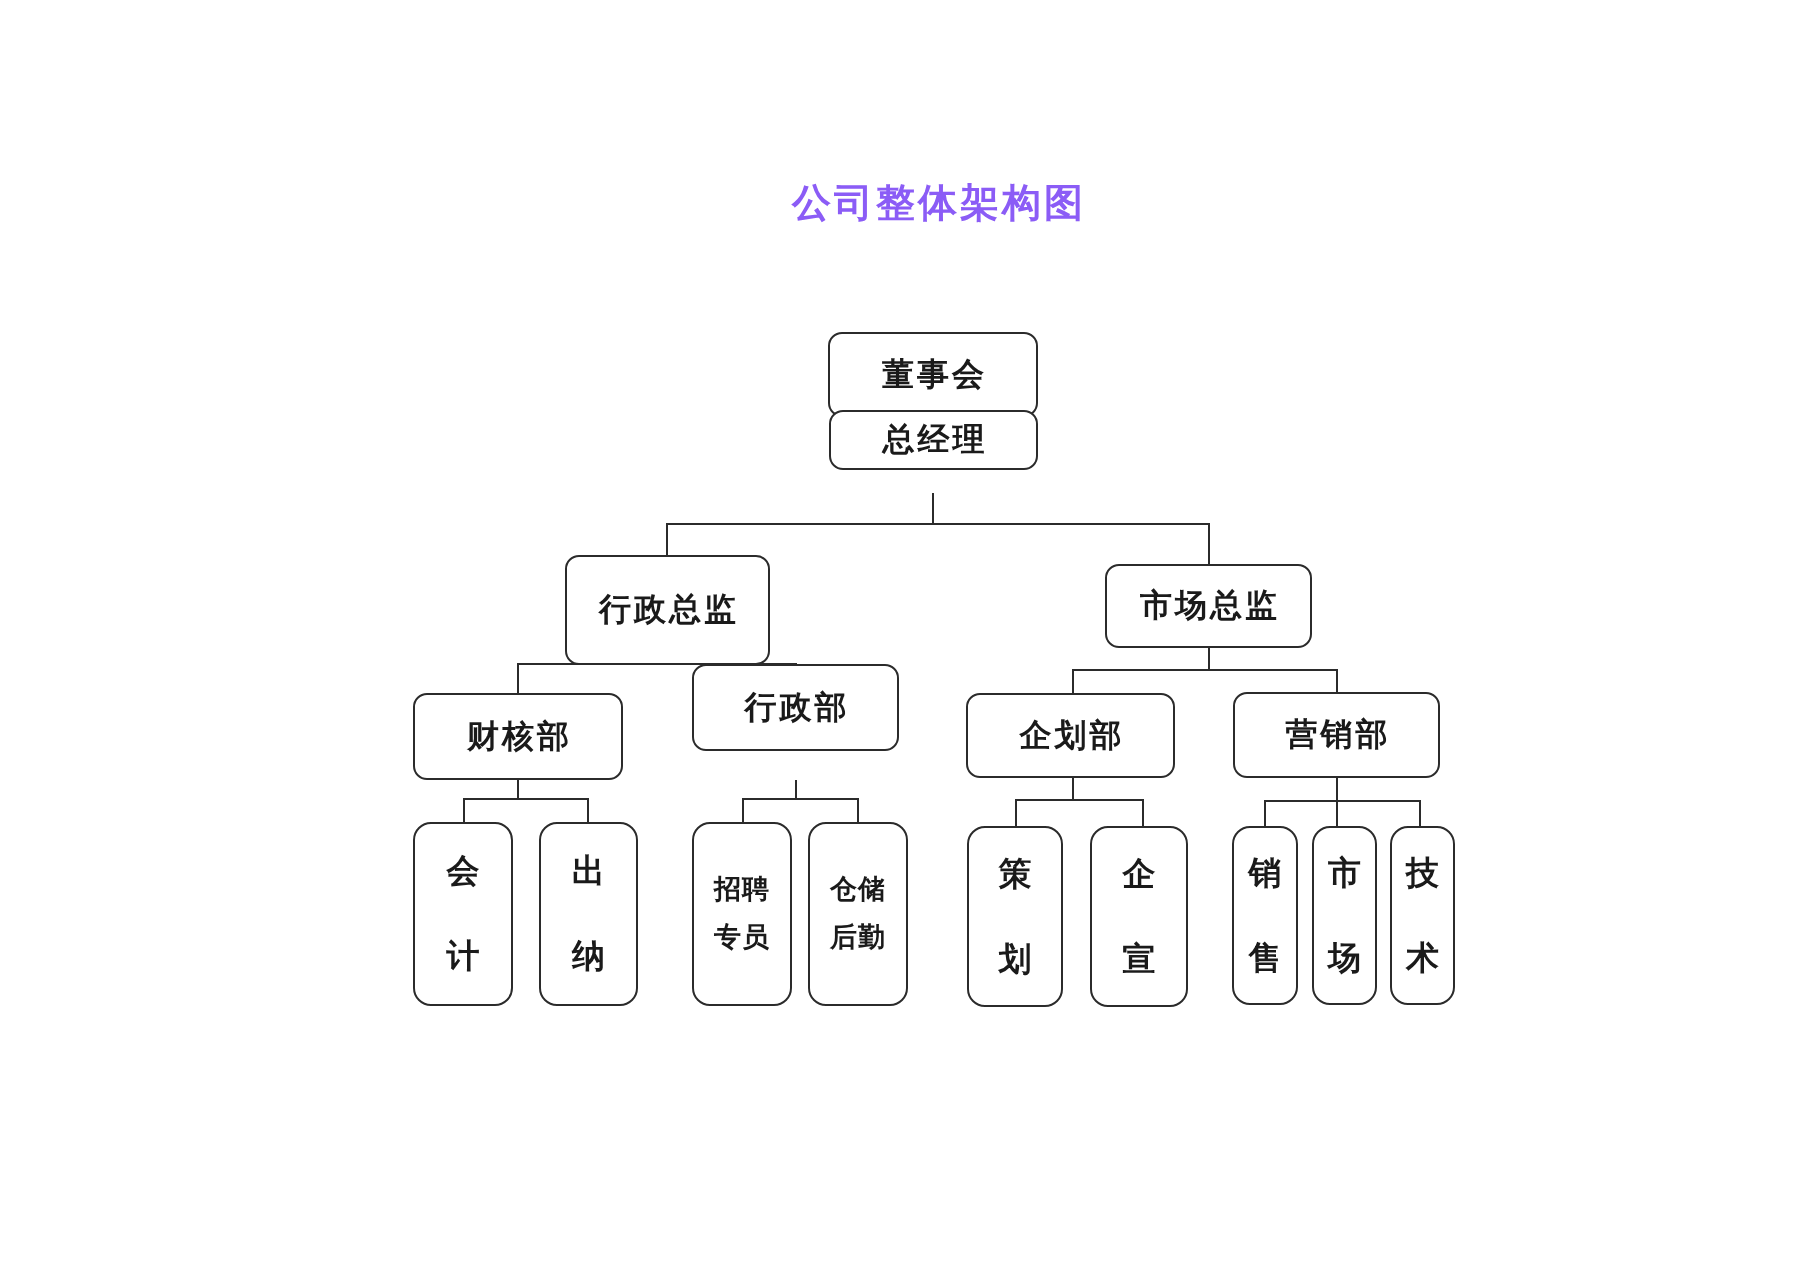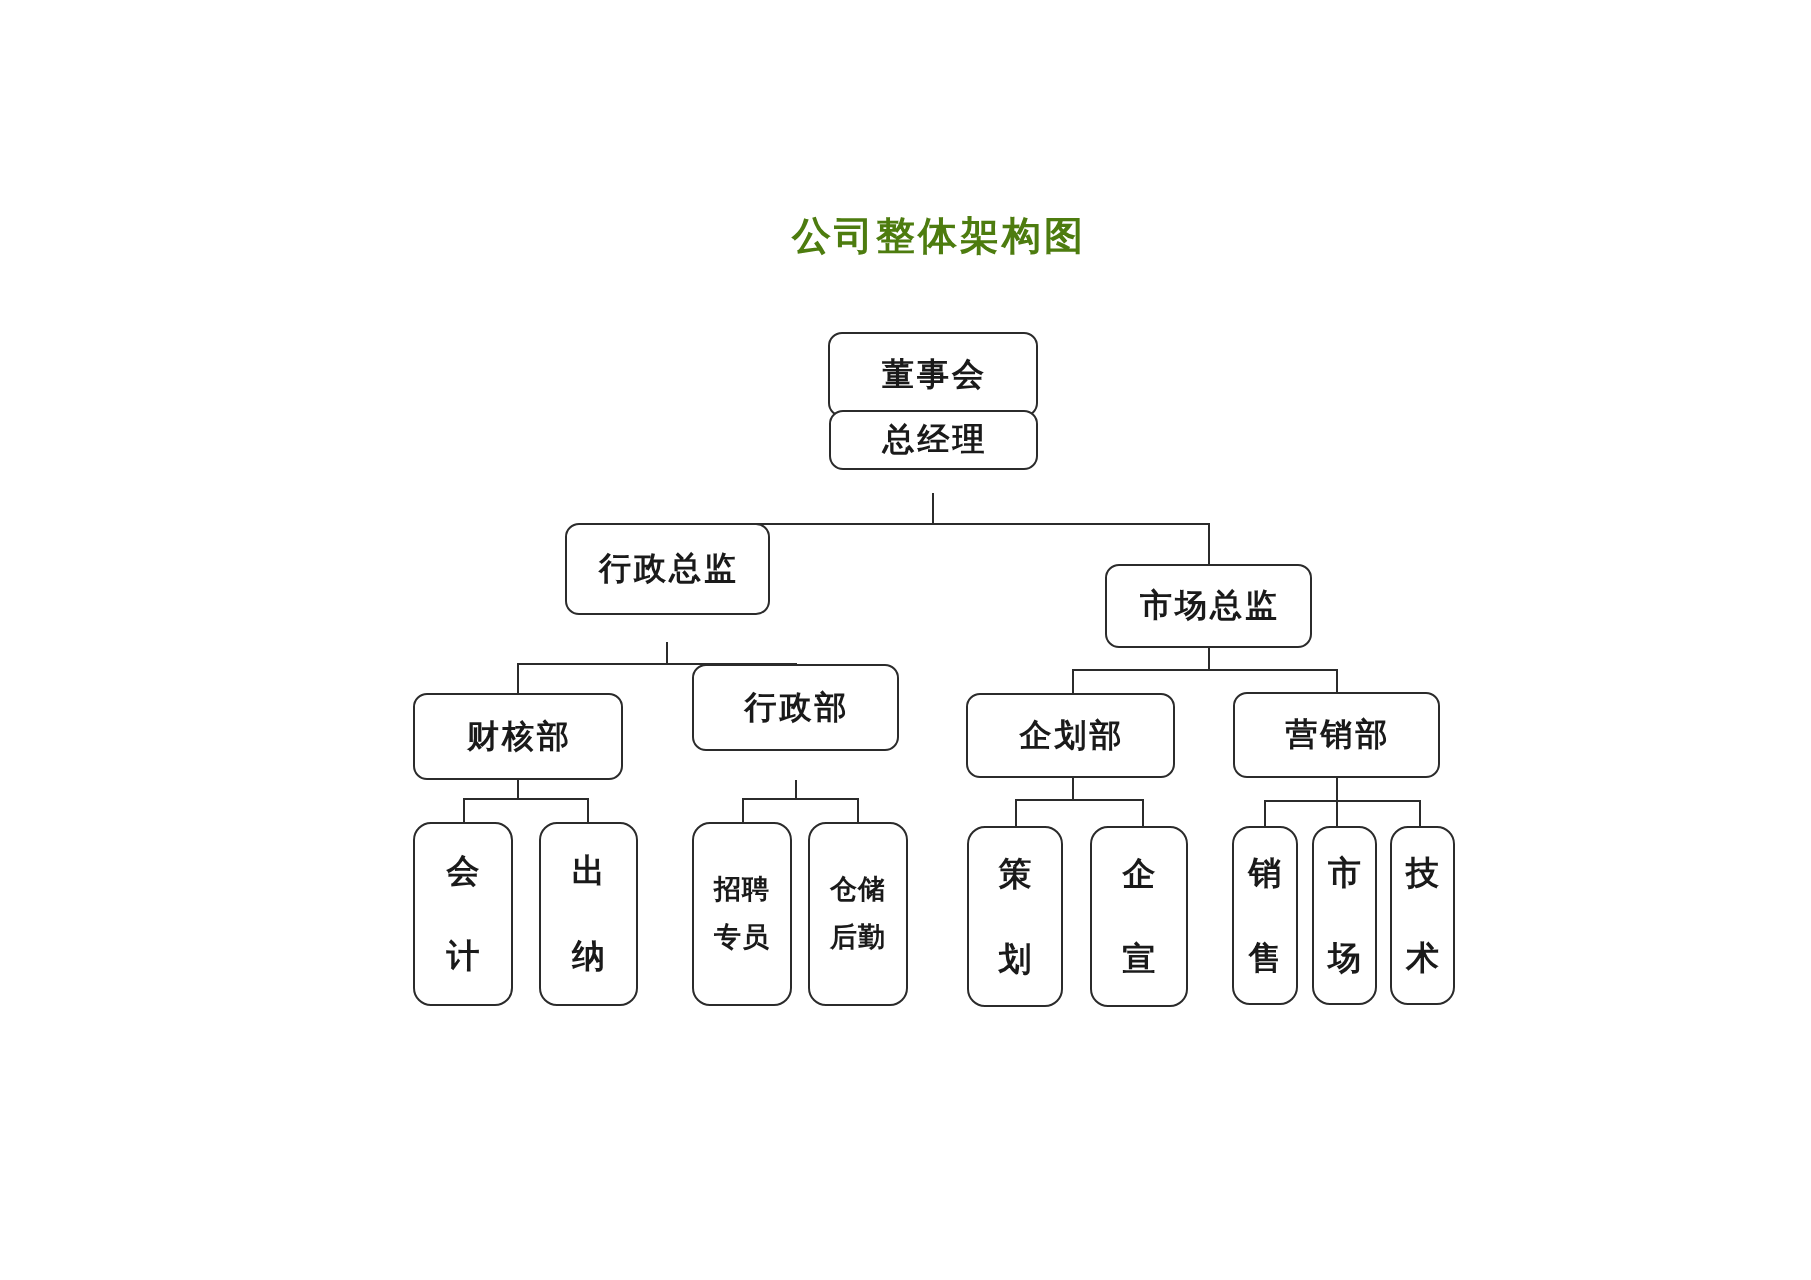--- a/index.html
+++ b/index.html
@@ -10,22 +10,22 @@
     font-family:"Liberation Serif","DejaVu Serif",serif;
     overflow:hidden;
   }
   .heading-left{
     position:absolute;left:133px;top:183px;
     font-size:33px;font-weight:700;color:#1c1c1c;
     letter-spacing:1px;white-space:nowrap;
   }
   .heading-center{
     position:absolute;left:792px;top:176px;
-    font-size:39px;font-weight:700;color:#4d7c0f;
-    letter-spacing:3px;white-space:nowrap;margin-top:33px;
+    font-size:39px;font-weight:700;color:#8b5cf6;
+    letter-spacing:3px;white-space:nowrap;
   }
   .node{
     position:absolute;box-sizing:border-box;
     background:#ffffff;border:2.5px solid #2b2b2b;border-radius:14px;
     display:flex;align-items:center;justify-content:center;
     font-weight:700;color:#1a1a1a;font-size:32px;letter-spacing:3px;
     text-indent:3px; 
     z-index:2;
   }
   .node.tall{
@@ -45,21 +45,21 @@
   <div class="heading-center">公司整体架构图</div>
 
   <div class="node" style="left:828px;top:285px;width:210px;height:85px;margin-top:47px;">
     <span>董事会</span>
   </div>
 
   <div class="node" style="left:829px;top:410px;width:209px;height:60px;">
     <span>总经理</span>
   </div>
 
-  <div class="node" style="left:565px;top:523px;width:205px;height:92px;">
+  <div class="node" style="left:565px;top:555px;width:205px;height:110px;">
     <span>行政总监</span>
   </div>
   <div class="node" style="left:1105px;top:564px;width:207px;height:84px;">
     <span>市场总监</span>
   </div>
 
   <div class="node" style="left:413px;top:693px;width:210px;height:87px;">
     <span>财核部</span>
   </div>
   <div class="node" style="left:692px;top:664px;width:207px;height:87px;">

